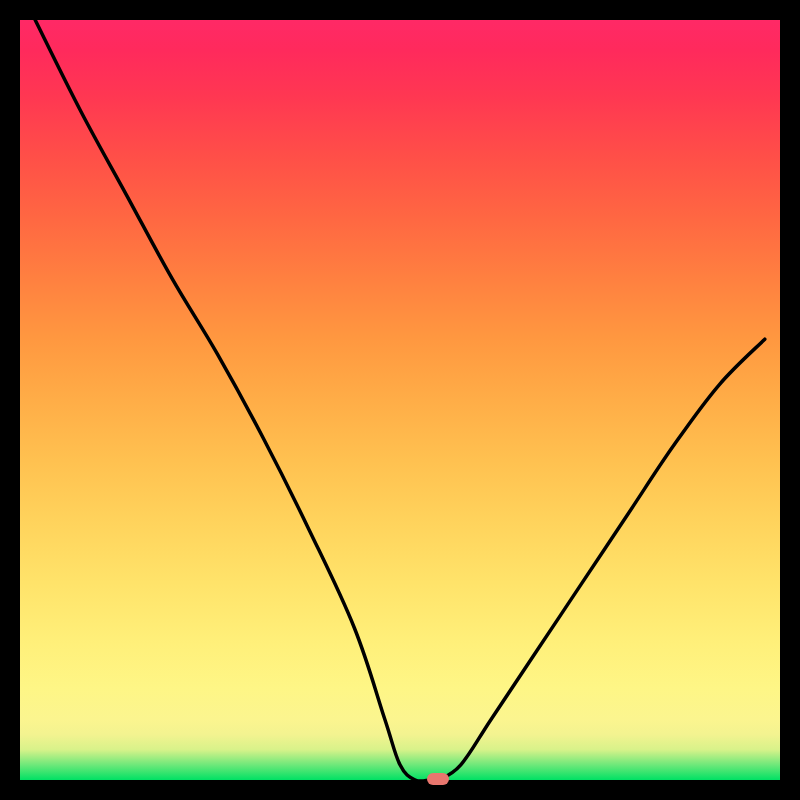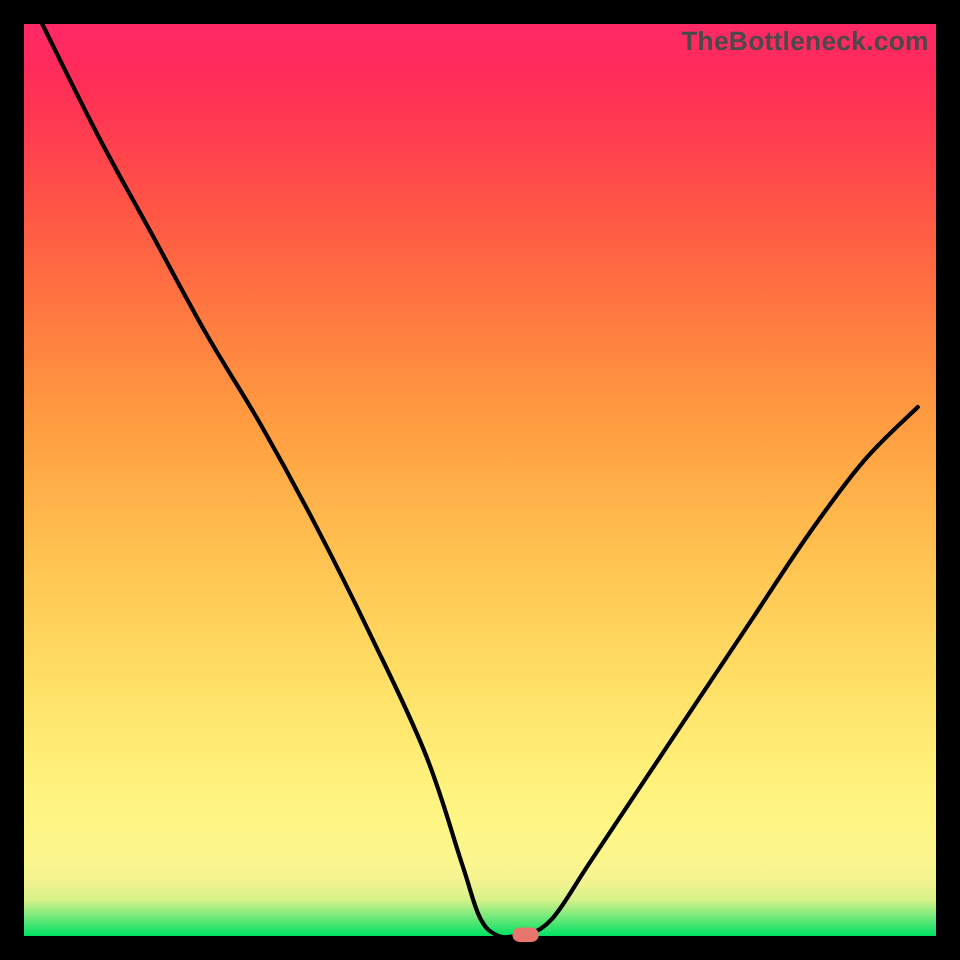--- a/index.html
+++ b/index.html
@@ -77,15 +77,14 @@
 
 <div class="frame">
   <div class="plot">
 
     <svg class="curve" viewBox="0 0 760 760" preserveAspectRatio="none">
       <path id="curve-path" fill="none" stroke="#000" stroke-width="3.5" stroke-linecap="round" stroke-linejoin="round" d="M 15.200000000000001 0 C 23.408 16.416000000000007, 44.384 59.736000000000054, 60.800000000000004 91.20000000000005 C 77.21600000000001 122.66400000000004, 89.98400000000001 144.70399999999998, 106.4 174.79999999999995 C 122.816 204.89599999999993, 135.584 229.67199999999997, 152 258.4 C 168.416 287.128, 181.184 305.67199999999997, 197.6 334.4 C 214.016 363.128, 226.78400000000002 386.536, 243.20000000000002 418 C 259.61600000000004 449.464, 272.384 475, 288.8 509.2 C 305.216 543.4, 320.71999999999997 573.8, 334.4 608 C 348.08 642.2, 356.592 674.576, 364.8 699.2 C 373.00800000000004 723.8240000000001, 374.528 733.856, 380 744.8 C 385.472 755.7439999999999, 389.728 757.264, 395.2 760 C 400.67199999999997 762.736, 406.29600000000005 760, 410.40000000000003 760 C 414.504 760, 412.5280000000001 762.736, 418.00000000000006 760 C 423.47200000000004 757.264, 431.224 755.7439999999999, 440.79999999999995 744.8 C 450.3759999999999 733.856, 457.52 719.72, 471.2 699.2 C 484.88 678.6800000000001, 500.38400000000007 655.424, 516.8000000000001 630.8 C 533.2160000000001 606.1759999999999, 545.984 587.024, 562.4 562.4 C 578.8159999999999 537.776, 591.584 518.624, 608 494 C 624.416 469.37600000000003, 637.184 448.856, 653.6 425.6 C 670.0160000000001 402.34400000000005, 682.7840000000001 383.952, 699.2 364.8 C 715.616 345.648, 736.592 327.408, 744.8 319.20000000000005"></path>
     </svg>
 
     <div class="marker" id="marker" style="left: 407px; top: 753px;"></div>
 
-    <div class="watermark">TheBottleneck.com</div>
   </div>
 </div>
 
 </body></html>

